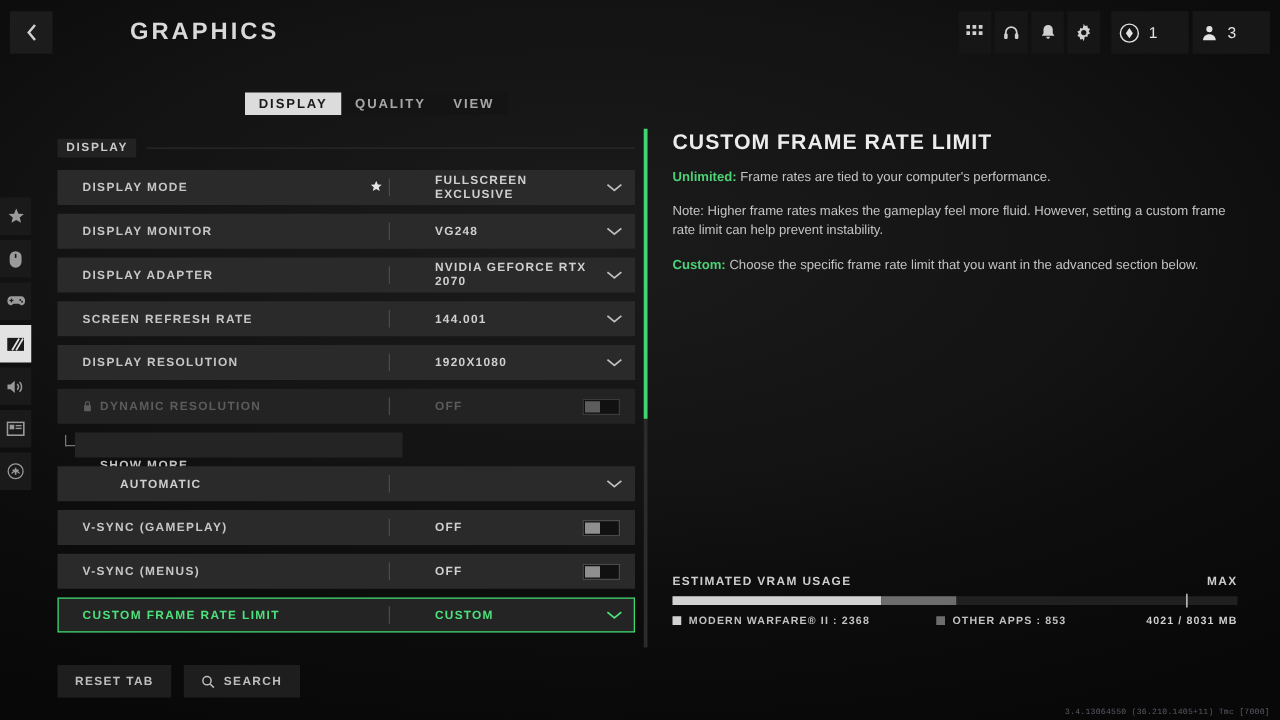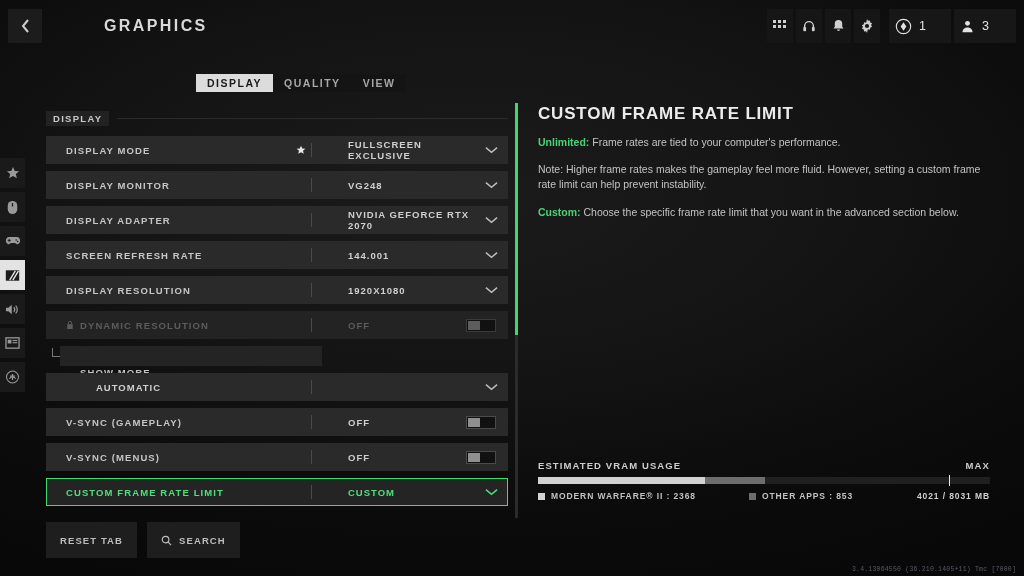--- a/index.html
+++ b/index.html
@@ -31,21 +31,21 @@
   .back-btn {
     width: 34px; height: 34px; margin-left: 8px;
     display: flex; align-items: center; justify-content: center;
     background: #1c1c1c;
     color: #cfcfcf;
   }
   .back-btn svg { display: block; }
 
   .page-title {
     margin-left: 62px;
-    font-size: 16px;
+    font-size: 19px;
     letter-spacing: 2.4px;
     font-weight: 700;
     color: #d9d9d9;
   }
 
   .top-right {
     position: absolute; right: 8px; top: 9px;
     display: flex; align-items: center; gap: 3px;
   }
   .ticon {
@@ -238,21 +238,21 @@
   .sw.a { background: #d2d2d2; }
   .sw.b { background: #6d6d6d; }
   .vram-total { margin-left: auto; color: #d0d0d0; }
 
   
   .bottom {
     position: absolute; left: 46px; bottom: 18px;
     display: flex; gap: 10px;
   }
   .bbtn {
-    height: 36px; padding: 0 14px;
+    height: 26px; padding: 0 14px;
     display: flex; align-items: center; gap: 7px;
     background: #1e1e1e;
     font-size: 9.5px; letter-spacing: 1.1px; font-weight: 700; color: #bdbdbd;
   }
   .build {
     position: absolute; right: 8px; bottom: 3px;
     font-size: 6.5px; letter-spacing: .2px; color: #5a5a66;
     font-family: "Liberation Mono", monospace;
   }
 </style>

